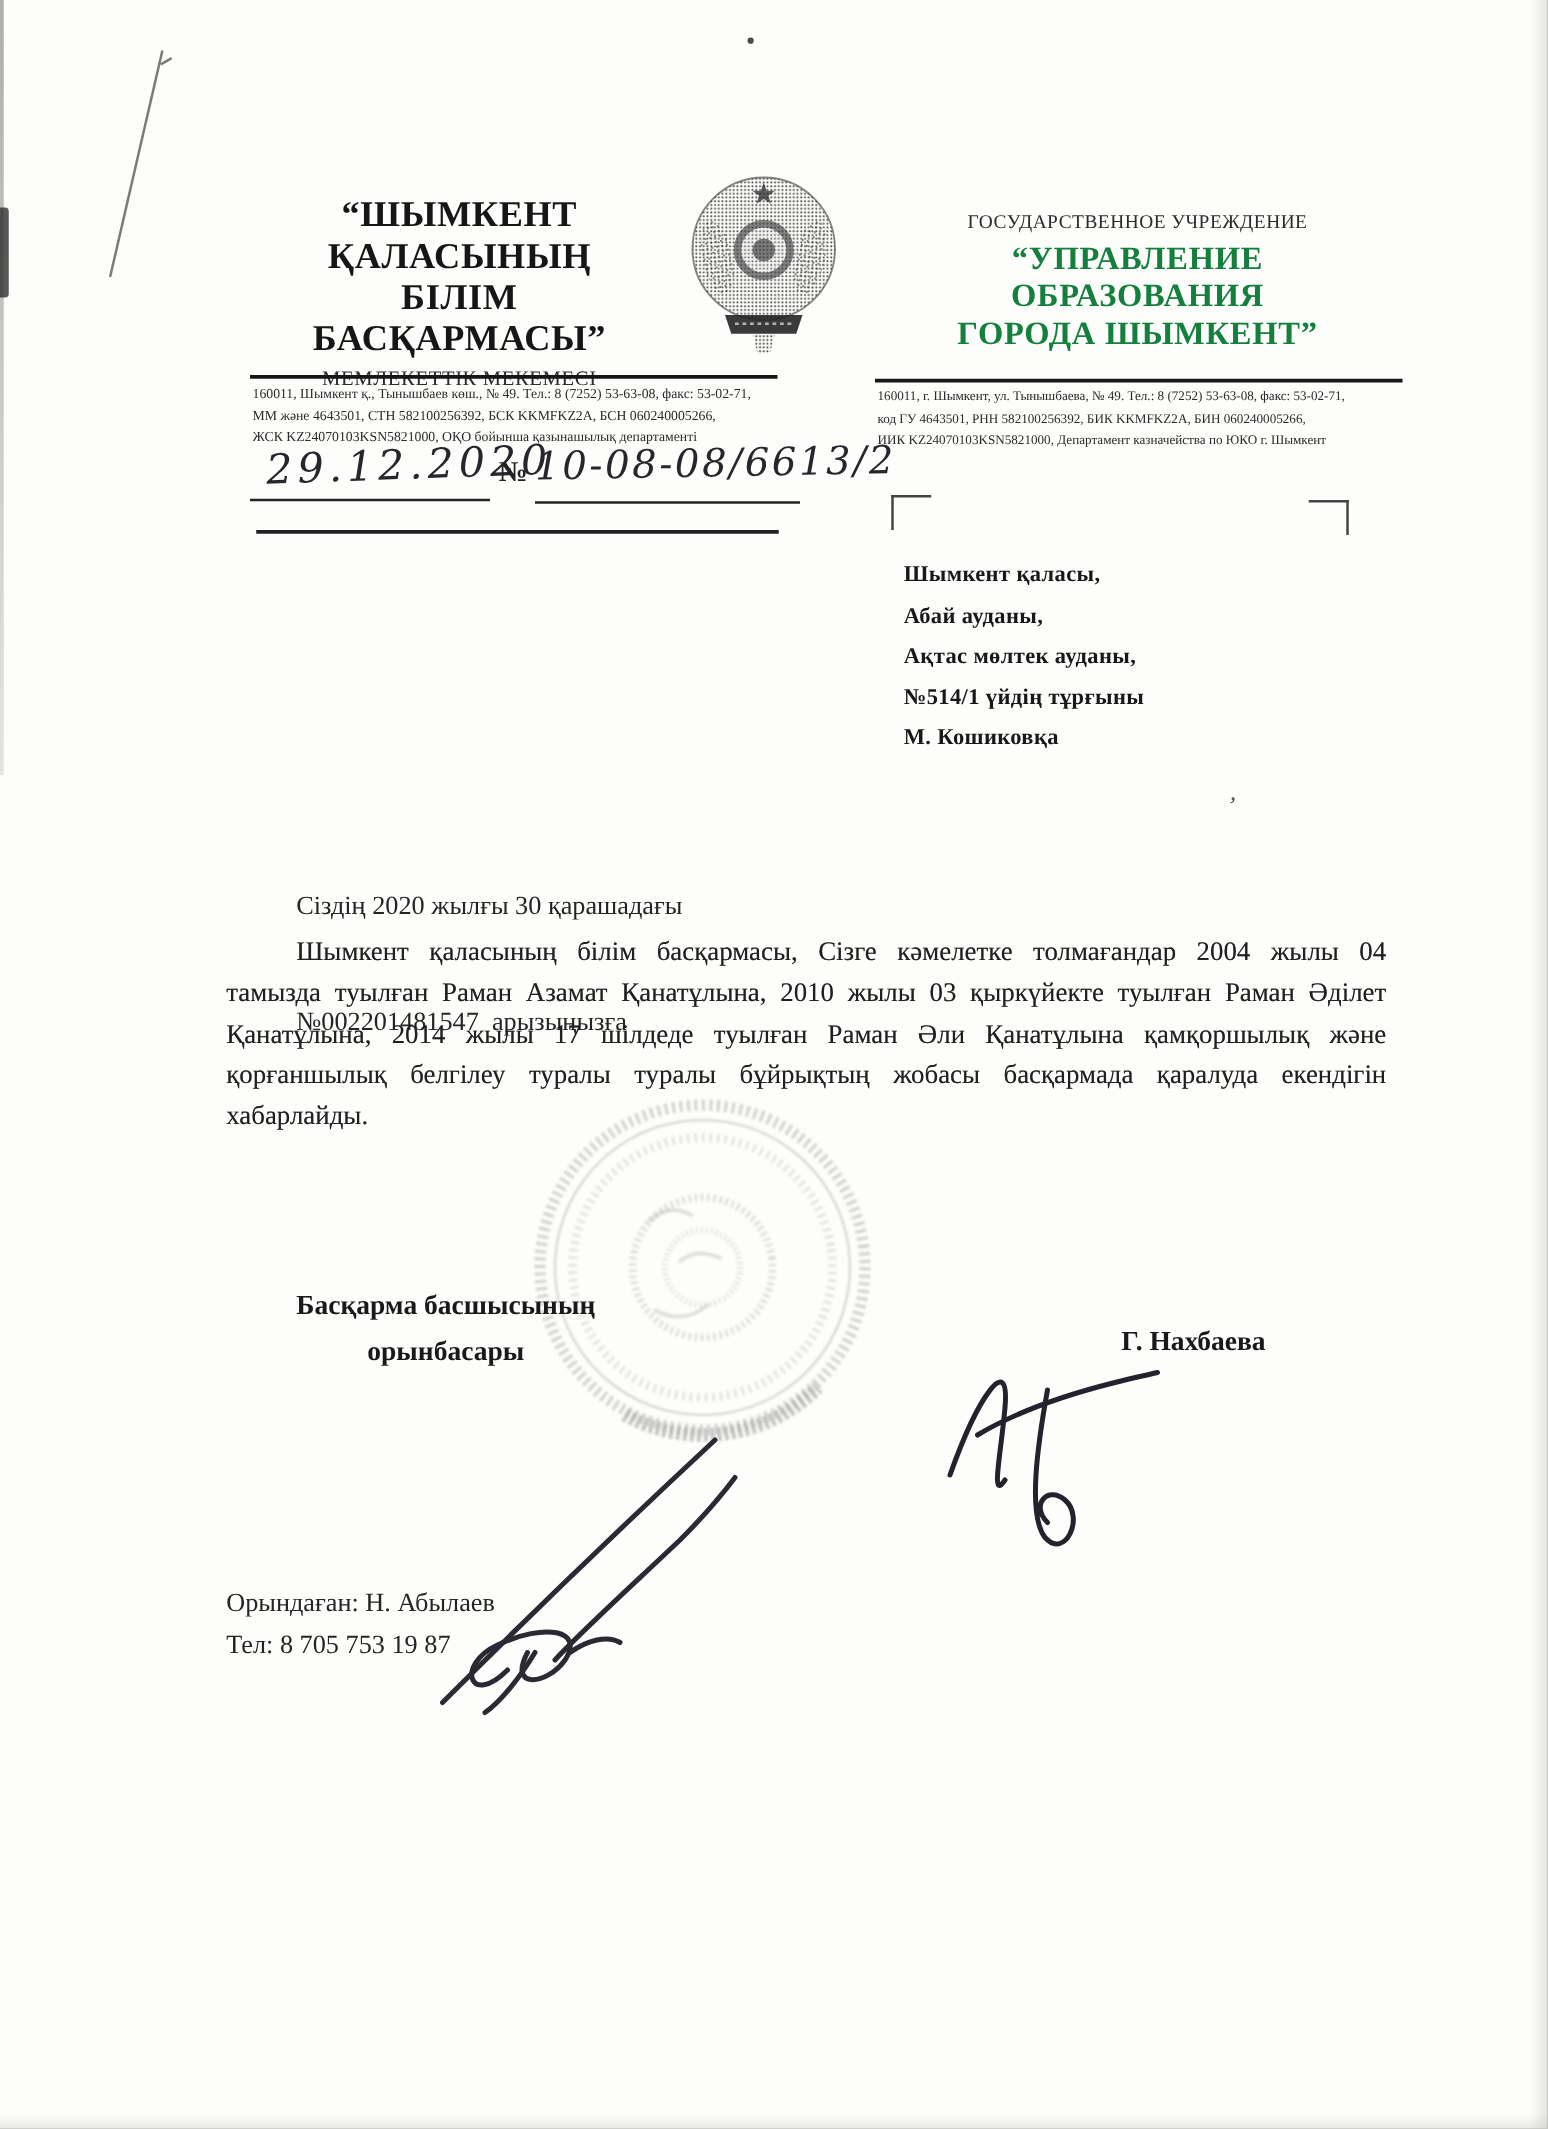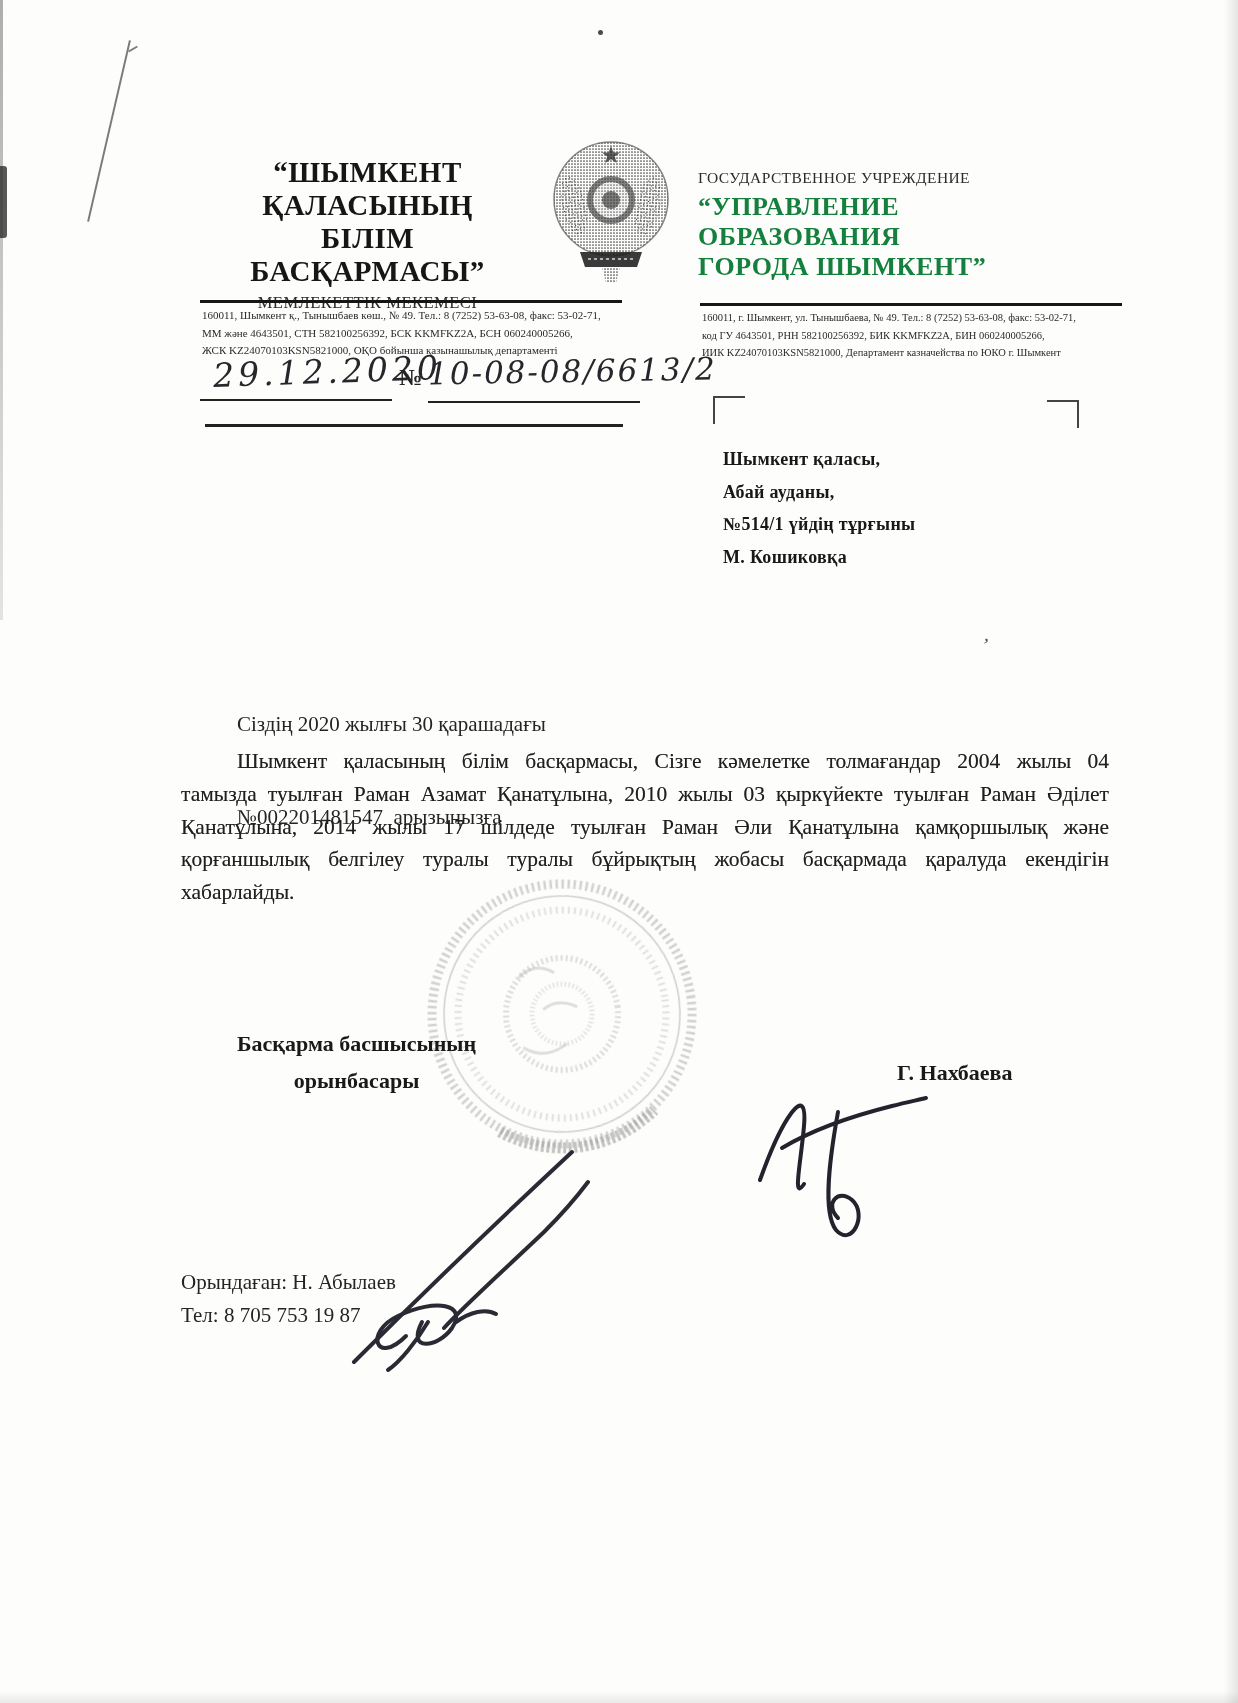--- a/index.html
+++ b/index.html
@@ -6,21 +6,21 @@
   .page{
     position:relative;width:1238px;height:1703px;margin:0 auto;
     background:#fdfdfb;overflow:hidden;
     font-family:"Liberation Serif","DejaVu Serif",serif;color:#1f1f1f;
   }
   .abs{position:absolute;}
   
   .lh-left{left:200px;top:156px;width:335px;text-align:center;}
   .lh-left .big{font-weight:bold;font-size:29px;line-height:33px;letter-spacing:.5px;color:#161616;}
   .lh-left .sub{font-size:16.5px;line-height:30px;letter-spacing:.5px;color:#2b2b2b;}
-  .lh-right{left:698px;top:164px;width:424px;text-align:left;}
+  .lh-right{left:698px;top:164px;width:424px;text-align:center;}
   .lh-right .sup{font-size:15.5px;line-height:28px;letter-spacing:.4px;color:#2b2b2b;}
   .lh-right .big{font-weight:bold;font-size:26px;line-height:30px;letter-spacing:.6px;color:#15803d;}
   .rule{background:#161616;height:3px;}
   .addr{font-size:11px;line-height:17.5px;color:#2a2a2a;width:428px;}
   .addr div{white-space:nowrap;overflow:hidden;}
   
   .hand{font-family:"DejaVu Serif",serif;font-style:italic;color:#26262c;}
   .hw-date{font-size:33px;letter-spacing:4px;transform:rotate(-2deg);}
   .hw-no{font-size:31px;letter-spacing:2px;transform:rotate(-1deg);}
   .no-sign{font-size:23px;font-weight:bold;color:#222;}
@@ -117,20 +117,21 @@
   <div class="abs line" style="left:200px;top:399px;width:192px;"></div>
   <div class="abs line" style="left:428px;top:401px;width:212px;"></div>
   <div class="abs line" style="left:205px;top:424px;width:418px;height:3px;"></div>
 
   <div class="abs bracket tl" style="left:713px;top:396px;"></div>
   <div class="abs bracket tr" style="left:1047px;top:400px;"></div>
 
   <div class="abs recipient">
     <div>Шымкент қаласы,</div>
     <div>Абай ауданы,</div>
+    <div>Ақтас мөлтек ауданы,</div>
     <div>№514/1 үйдің тұрғыны</div>
     <div>М. Кошиковқа</div>
   </div>
 
   <div class="abs reference">
     <div>Сіздің 2020 жылғы 30 қарашадағы</div>
     <div>№002201481547  арызыңызға</div>
   </div>
 
   <div class="abs bodytext">Шымкент қаласының білім басқармасы, Сізге кәмелетке толмағандар 2004 жылы 04 тамызда туылған Раман Азамат Қанатұлына, 2010 жылы 03 қыркүйекте туылған Раман Әділет Қанатұлына, 2014 жылы 17 шілдеде туылған Раман Әли Қанатұлына қамқоршылық және қорғаншылық белгілеу туралы туралы бұйрықтың жобасы басқармада қаралуда екендігін хабарлайды.</div>

